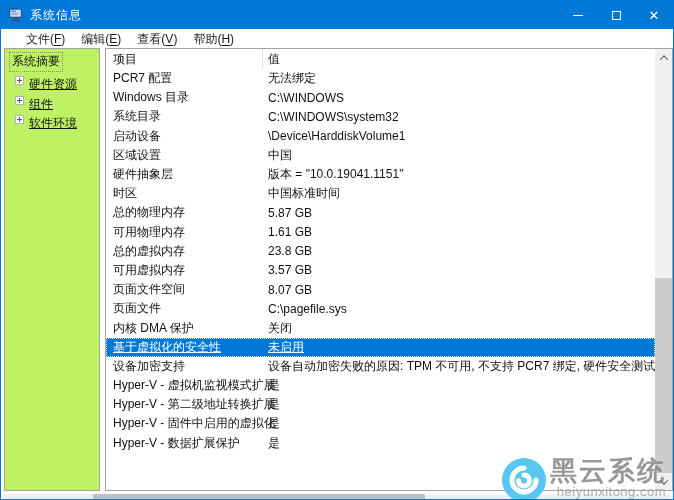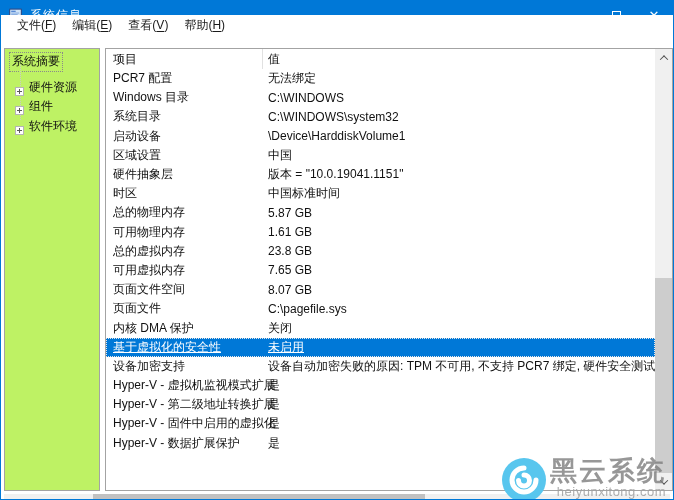--- a/index.html
+++ b/index.html
@@ -16,33 +16,33 @@
   }
   .title-icon { width:16px; height:16px; margin:0 6px 0 7px; flex:none; }
   .title-text { font-size:12px; letter-spacing:1px; }
   .caption-buttons { margin-left:auto; display:flex; height:100%; }
   .cap-btn { width:38px; height:100%; display:flex; align-items:center; justify-content:center; }
   .min-glyph { width:10px; height:1px; background:#fff; }
   .max-glyph { width:9px; height:9px; border:1px solid #fff; }
   .close-glyph { color:#fff; font-size:13px; line-height:1; font-family:"DejaVu Sans",sans-serif; }
   
   .menubar {
-    position:absolute; left:0; top:14px; right:0; height:19px; background:#fff;
-    display:flex; align-items:center; font-size:12px; color:#1a1a1a; padding-left:8px;
+    position:absolute; left:0; top:28px; right:0; height:19px; background:#fff;
+    display:flex; align-items:center; font-size:12px; color:#1a1a1a; padding-left:17px;
   }
   .menu-item { padding:0 8px; line-height:18px; }
   .menu-item u { text-underline-offset:2px; }
   
   .tree-pane {
     position:absolute; left:3px; top:47px; width:96px; height:443px;
     border:1px solid #a3a3a3; background:#bef264; font-size:12px; color:#111; overflow:hidden;
   }
   .tree-root { display:inline-block; margin:3px 0 0 4px; padding:0 2px 1px 2px; border:1px dotted #8a8a8a; }
   .tree-lines { position:absolute; left:15px; top:16px; height:55px; border-left:1px dotted #c9c9c9; }
-  .tree-child { display:flex; align-items:flex-end; height:19.5px; margin-left:10px; position:relative; }
+  .tree-child { display:flex; align-items:flex-start; height:19.5px; margin-left:10px; position:relative;text-decoration:underline; }
   .tree-child:first-of-type { margin-top:4px; }
   .plus-box { width:9px; height:9px; border:1px solid #b4b4b4; background:#fff; position:relative; margin-right:5px; flex:none; }
   .plus-box::before { content:""; position:absolute; left:1px; right:1px; top:3px; height:1px; background:#5a5a5a; }
   .plus-box::after  { content:""; position:absolute; top:1px; bottom:1px; left:3px; width:1px; background:#5a5a5a; }
   
   .table-pane {
     position:absolute; left:104px; top:47px; width:568px; height:443px;
     border:1px solid #a3a3a3; background:#fff; overflow:hidden;padding-left:13px;
   }
   .rows { position:absolute; left:0; top:0; right:17px; }
@@ -166,21 +166,21 @@
         <div class="row">
     <div class="c1">可用物理内存</div>
     <div class="c2">1.61 GB</div>
   </div>
         <div class="row">
     <div class="c1">总的虚拟内存</div>
     <div class="c2">23.8 GB</div>
   </div>
         <div class="row">
     <div class="c1">可用虚拟内存</div>
-    <div class="c2">7.65 GB</div>
+    <div class="c2">3.57 GB</div>
   </div>
         <div class="row">
     <div class="c1">页面文件空间</div>
     <div class="c2">8.07 GB</div>
   </div>
         <div class="row">
     <div class="c1">页面文件</div>
     <div class="c2">C:\pagefile.sys</div>
   </div>
         <div class="row">

